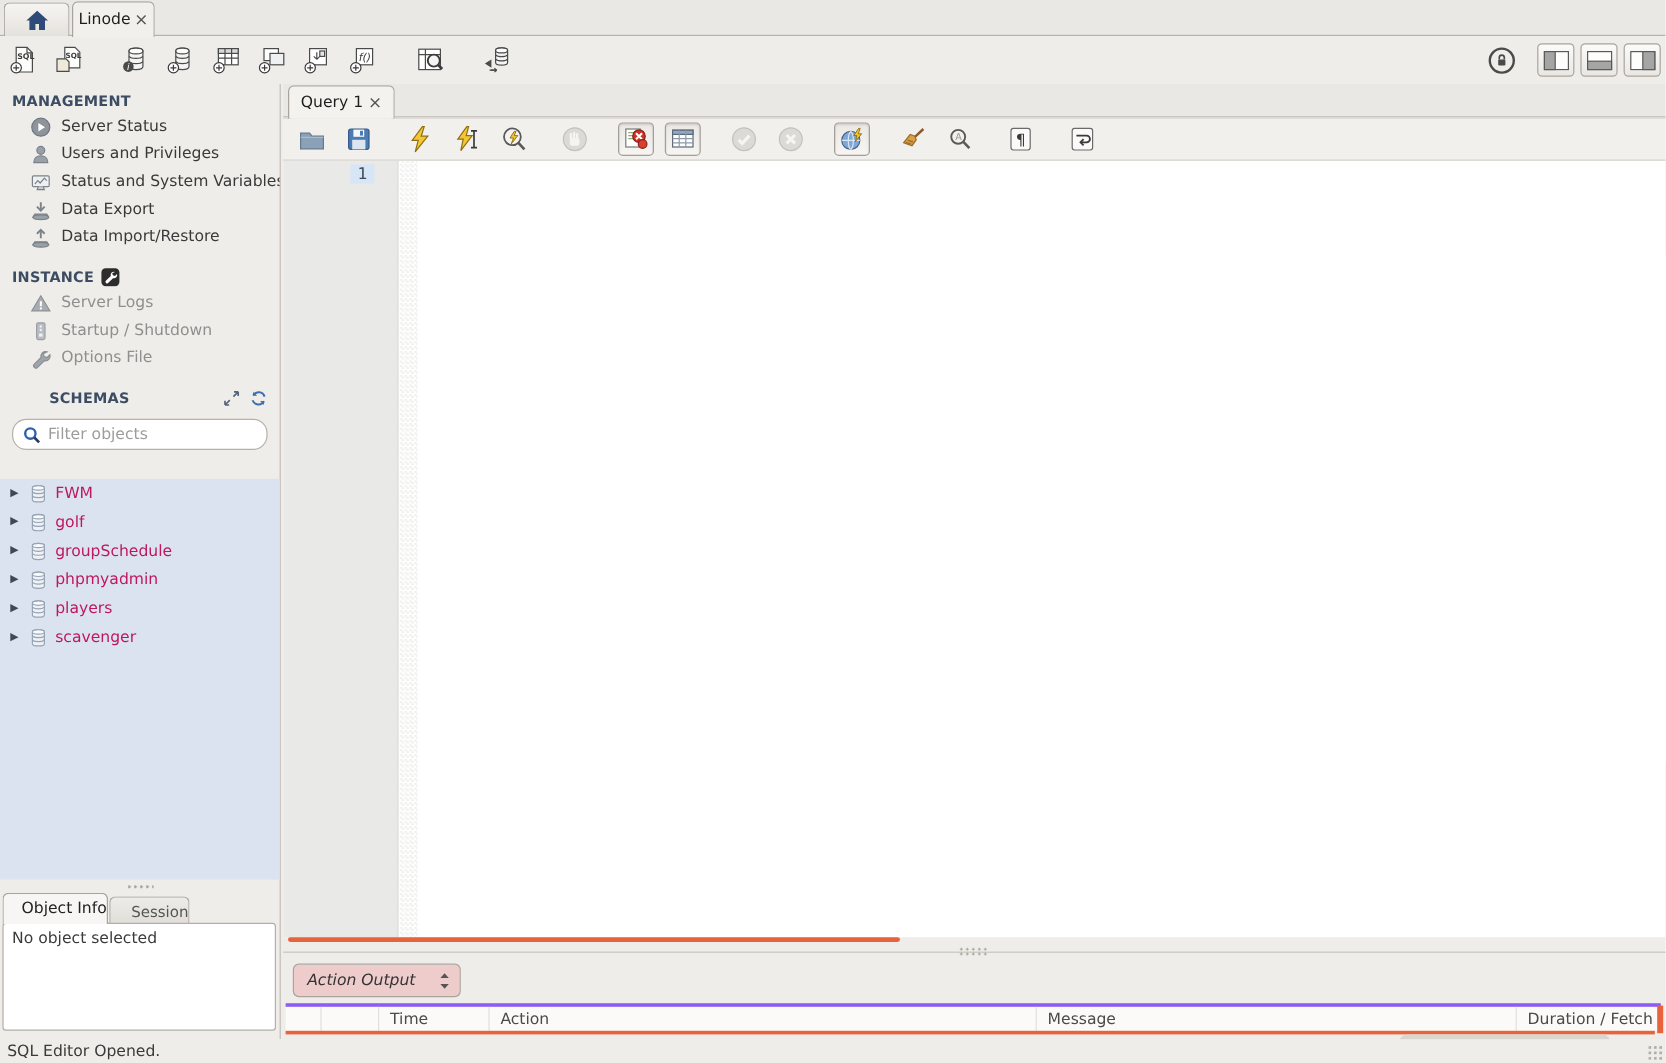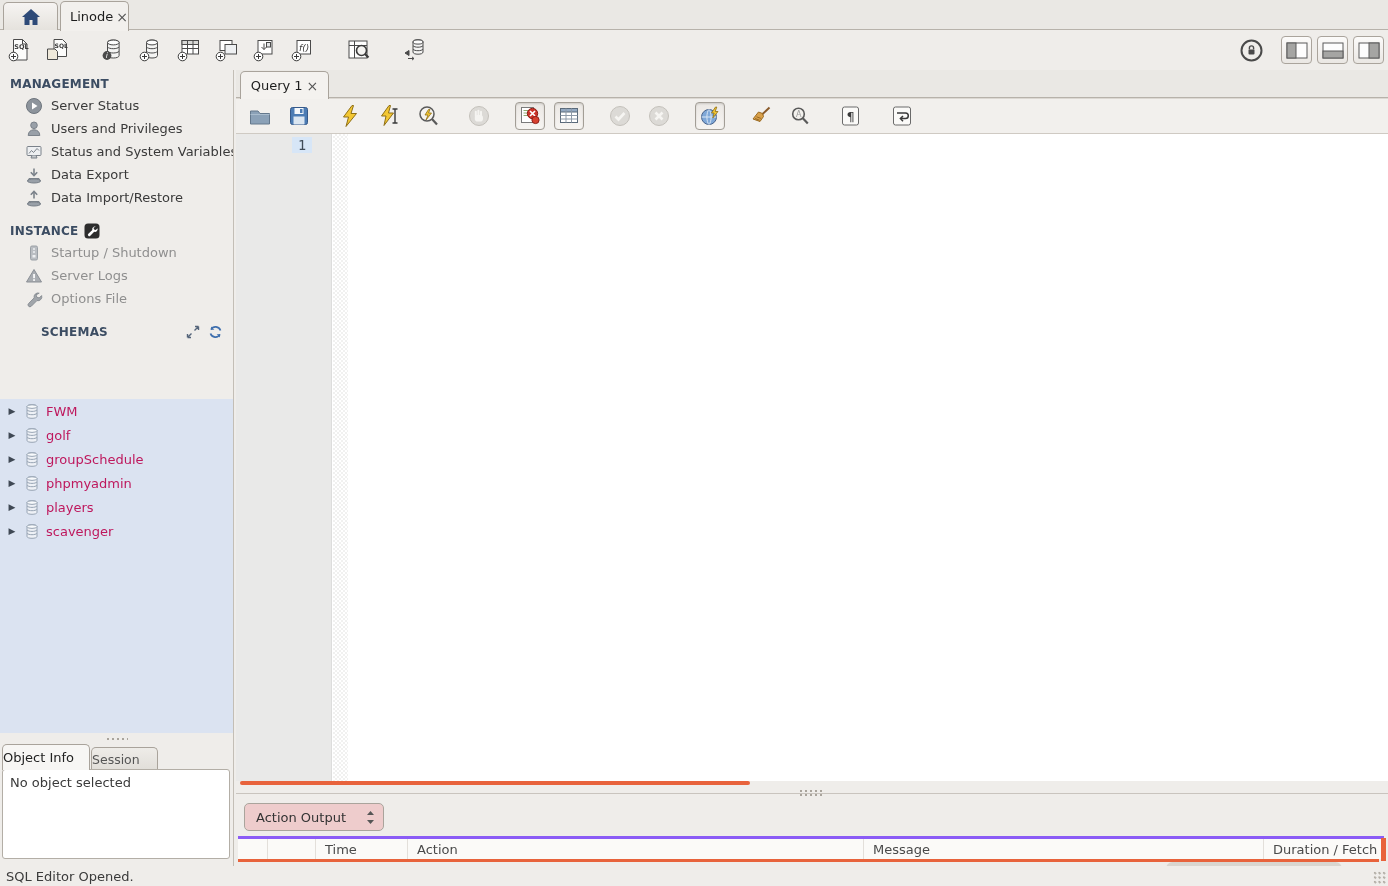--- a/index.html
+++ b/index.html
@@ -6,21 +6,21 @@
   html,body { width:1388px; height:886px; overflow:hidden; }
   body { font-family:"DejaVu Sans","Liberation Sans",sans-serif; font-size:13px; color:#3a3a3a; background:#efedea; }
   #app { position:relative; width:1388px; height:886px; background:#efedea; }
   svg { display:block; }
 
   
   .tabbar { position:absolute; left:0; top:0; width:100%; height:30px; background:#eae8e4; border-bottom:1px solid #b7b2aa; }
   .home-tab { position:absolute; left:3px; top:2px; width:55px; height:28px; background:linear-gradient(#f6f4f2,#e5e2dd);
     border:1px solid #a9a39b; border-bottom:none; border-radius:5px 5px 0 0; display:flex; align-items:center; justify-content:center; }
   .conn-tab { position:absolute; left:60px; top:1px; width:69px; height:30px; background:#f2f0ed;
-    border:1px solid #a9a39b; border-bottom:none; border-radius:5px 5px 0 0; display:flex; align-items:center; justify-content:flex-end; gap:3px; color:#1d1d1d; z-index:2; }
+    border:1px solid #a9a39b; border-bottom:none; border-radius:5px 5px 0 0; display:flex; align-items:center; justify-content:center; gap:3px; color:#1d1d1d; z-index:2; }
   .tab-close { color:#555; font-size:14px; line-height:1; cursor:default; }
 
   
   .main-toolbar { position:absolute; left:0; top:30px; width:100%; height:40px; display:flex; align-items:center; padding-left:7px; gap:12px; }
   .mt-gap { width:5px; }
   .mt-right { position:absolute; right:4px; top:0; height:40px; display:flex; align-items:center; gap:5px; }
   .panel-btn { width:31px; height:28px; border:1px solid #aaa49c; border-radius:4px; background:linear-gradient(#fcfbfa,#eae7e3);
     display:flex; align-items:center; justify-content:center; }
   .lock-wrap { margin-right:12px; }
 
@@ -40,21 +40,21 @@
   .filterbox input { border:none; outline:none; flex:1; font-family:inherit; font-size:13px; color:#333; background:transparent; }
   .filterbox input::placeholder { color:#9c9c9c; }
   .schema-tree { position:absolute; left:0; top:329px; width:233px; height:334px; background:#dbe3f1; overflow:hidden; }
   .schema-row { display:flex; align-items:center; height:24px; padding-left:6px; gap:6px; }
   .expander { width:12px; font-size:9px; color:#3f4854; text-align:center; line-height:1; }
   .schema-name { color:#be185d; }
   .side-split { position:absolute; left:0; top:663px; width:233px; height:11px; display:flex; align-items:center; justify-content:center; }
   .hgrip { width:22px; height:4px;
     background:radial-gradient(circle at 2px 2px,#a9a49c 1.1px,transparent 1.2px); background-size:5px 4px; }
   .info-tabs { position:absolute; left:0; top:674px; width:233px; height:26px; }
-  .itab { position:absolute; display:flex; align-items:center; justify-content:flex-start; border:1px solid #a9a39b; border-bottom:none; border-radius:5px 5px 0 0; }
+  .itab { position:absolute; display:flex; align-items:center; justify-content:flex-end; border:1px solid #a9a39b; border-bottom:none; border-radius:5px 5px 0 0; }
   .itab.active { left:2px; top:0; width:88px; height:26px; background:#f7f6f4; z-index:2; color:#222; }
   .itab.idle { left:91px; top:3px; width:67px; height:23px; background:linear-gradient(#eeece8,#e1ded9); color:#555; font-size:12.5px; }
   .info-body { position:absolute; left:2px; top:699px; width:228px; height:90px; background:#fff; border:1px solid #b3aea6; border-radius:3px; padding:5px 7px; color:#3a3a3a; }
 
   
   .query-tabbar { position:absolute; left:236px; top:70px; width:1152px; height:28px; background:#eae8e4; border-bottom:1px solid #b7b2aa; }
   .query-tab { position:absolute; left:4px; top:1px; width:89px; height:28px; background:#f4f2ef; border:1px solid #a9a39b; border-bottom:none;
     border-radius:5px 5px 0 0; display:flex; align-items:center; justify-content:center; gap:4px; color:#1d1d1d; z-index:2; }
 
   
@@ -74,21 +74,21 @@
   .editor-surface { position:absolute; left:112px; top:0; right:0; height:100%; }
   .e-hthumb { position:absolute; left:240px; top:781px; width:510px; height:4px; background:#e8633c; border-radius:2px; }
   .h-split { position:absolute; left:236px; top:786px; width:1152px; height:14px; }
   .h-split .ridge { position:absolute; left:0; top:7px; width:100%; border-top:1px solid #c9c4be; }
   .h-split .grip { position:absolute; left:563px; top:3px; width:24px; height:8px;
     background:radial-gradient(circle at 2px 2px,#a9a49c 1px,transparent 1.1px); background-size:5px 4px; }
 
   
   .output { position:absolute; left:236px; top:800px; width:1152px; height:66px; background:#efedea; }
   .combo { position:absolute; left:8px; top:3px; width:140px; height:28px; border:1px solid #aaa49c; border-radius:5px;
-    background:linear-gradient(#fcfbfa,#ecc 0) , linear-gradient(#fcfbfa,#eae7e3); display:flex; align-items:center; padding:0 8px 0 11px; color:#333; }
+    background:linear-gradient(#fcfbfa,#ecc 0) , linear-gradient(#fcfbfa,#eae7e3); display:flex; align-items:center; padding:0 8px 0 11px; color:#333;font-style:italic; }
   .combo .spin { margin-left:auto; }
   .out-header { position:absolute; left:2px; top:36px; width:1146px; height:23px; background:#fbfaf8; border-top:3px solid #8b5cf6; display:flex; align-items:center; }
   .oh-cell { height:100%; display:flex; align-items:center; padding-left:9px; border-right:1px solid #e3dfda; color:#4a4a4a; white-space:nowrap; overflow:hidden; }
   .oh-c0 { width:30px; } .oh-c1 { width:48px; } .oh-c2 { width:92px; } .oh-c3 { width:456px; } .oh-c4 { width:400px; } .oh-c5 { flex:1; border-right:none; }
   .out-orange { position:absolute; left:238px; top:859px; width:1141px; height:3px; background:#e8633c; }
   .out-vscroll { position:absolute; left:1381px; top:838px; width:5px; height:23px; background:#e8633c; }
   .out-hthumb { position:absolute; left:1166px; top:862px; width:176px; height:13px; background:#d9d6d0; border-radius:7px; }
 
   
   .statusbar { position:absolute; left:0; top:866px; width:100%; height:20px; background:#efedea; display:flex; align-items:center; padding-left:6px; }
@@ -304,37 +304,37 @@
             <svg width="16" height="16" viewBox="0 0 16 16">
               <rect x="0.5" y="0.5" width="15" height="15" rx="3.5" fill="#2d2d2d"></rect>
               <path d="M11.8 3.6a2.7 2.7 0 00-3.5 3.3L4.4 10.8a1.35 1.35 0 101.9 1.9l3.9-3.9a2.7 2.7 0 003.3-3.5L11.8 7l-1.7-.6-.6-1.7z" fill="#fff"></path>
             </svg>
           </span>
       </div>
 
       <div class="side-item dis">
         <span>
             <svg width="18" height="18" viewBox="0 0 18 18">
+              <path d="M9 2.5L16.5 15h-15z" fill="#a9adb2" stroke="#8a8f95"></path>
+              <rect x="8.2" y="7" width="1.7" height="4.2" fill="#fff"></rect>
+              <rect x="8.2" y="12.2" width="1.7" height="1.7" fill="#fff"></rect>
+            </svg>
+          </span>
+        <span class="lbl">Server Logs</span>
+      </div>
+      <div class="side-item dis">
+        <span>
+            <svg width="18" height="18" viewBox="0 0 18 18">
               <rect x="5.5" y="2" width="7" height="14" rx="1.5" fill="#b9bdc2" stroke="#9aa0a6"></rect>
               <circle cx="9" cy="5" r="1" fill="#eef0f2"></circle>
               <circle cx="9" cy="8" r="1" fill="#eef0f2"></circle>
               <rect x="7.5" y="11" width="3" height="2.5" fill="#eef0f2"></rect>
             </svg>
           </span>
         <span class="lbl">Startup / Shutdown</span>
-      </div>
-      <div class="side-item dis">
-        <span>
-            <svg width="18" height="18" viewBox="0 0 18 18">
-              <path d="M9 2.5L16.5 15h-15z" fill="#a9adb2" stroke="#8a8f95"></path>
-              <rect x="8.2" y="7" width="1.7" height="4.2" fill="#fff"></rect>
-              <rect x="8.2" y="12.2" width="1.7" height="1.7" fill="#fff"></rect>
-            </svg>
-          </span>
-        <span class="lbl">Server Logs</span>
       </div>
       <div class="side-item dis">
         <span>
             <svg width="18" height="18" viewBox="0 0 18 18">
               <path d="M14.2 3.2a3.9 3.9 0 00-5 4.7L3.6 13.5a1.9 1.9 0 102.7 2.7l5.6-5.6a3.9 3.9 0 004.7-5L14.2 8l-2.4-.8-.8-2.4z" fill="#a0a5aa" stroke="#8a8f95"></path>
             </svg>
           </span>
         <span class="lbl">Options File</span>
       </div>
     </div>
@@ -351,20 +351,29 @@
             <svg width="15" height="14" viewBox="0 0 15 14">
               <path d="M12.5 5.5A5.2 5.2 0 003 4.6" stroke="#3f6fae" stroke-width="1.7" fill="none"></path>
               <path d="M3 1.5v3.3h3.3z" fill="#3f6fae"></path>
               <path d="M2.5 8.5a5.2 5.2 0 009.5.9" stroke="#3f6fae" stroke-width="1.7" fill="none"></path>
               <path d="M12 12.5V9.2H8.7z" fill="#3f6fae"></path>
             </svg>
           </span>
       </span>
     </div>
 
+    <div class="filterbox">
+      <span>
+          <svg width="15" height="15" viewBox="0 0 15 15">
+            <circle cx="6.3" cy="6.3" r="4.3" fill="none" stroke="#2f62ae" stroke-width="2"></circle>
+            <path d="M9.6 9.6l4 4" stroke="#2b3a55" stroke-width="2.2" fill="none"></path>
+          </svg>
+        </span>
+      <input type="text" placeholder="Filter objects" style="">
+    </div>
 
     <div class="schema-tree">
       <div class="schema-row">
         <span class="expander">▶</span>
         <span>
             <svg width="16" height="17" viewBox="0 0 16 17">
               <path d="M3 3.6c0-1.2 2.2-1.9 5-1.9s5 .7 5 1.9v9.8c0 1.2-2.2 1.9-5 1.9s-5-.7-5-1.9z" fill="#eef1f6" stroke="#97a4b4"></path>
               <ellipse cx="8" cy="3.6" rx="5" ry="1.8" fill="#f8fafc" stroke="#97a4b4"></ellipse>
               <path d="M3 7c.9.9 2.7 1.4 5 1.4S12.1 7.9 13 7M3 10.3c.9.9 2.7 1.4 5 1.4s4.1-.5 5-1.4" fill="none" stroke="#97a4b4"></path>
             </svg>

